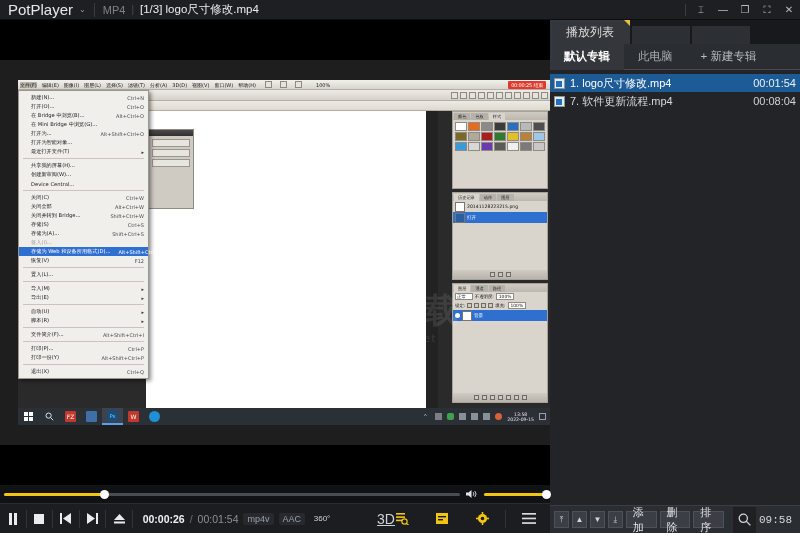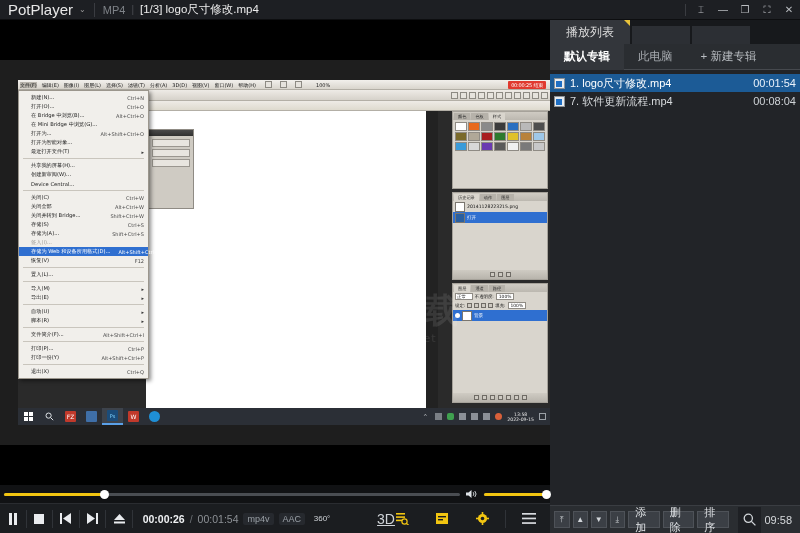--- a/index.html
+++ b/index.html
@@ -148,21 +148,21 @@
   
   #pl-foot{position:absolute;left:550px;top:505px;width:250px;height:28px;
      background:#2a2d31;display:flex;align-items:center;padding:0 4px;gap:3px;
      border-top:1px solid #3a3d42;}
   .pfb{width:19px;height:17px;background:#3b3f45;border:1px solid #4e5258;
      display:flex;align-items:center;justify-content:center;color:#d2d6da;font-size:8px;}
   .pfl{height:17px;padding:0 6px;background:#3b3f45;border:1px solid #4e5258;
      display:flex;align-items:center;color:#e0e3e6;font-size:11px;}
   .pfsearch{margin-left:6px;width:30px;height:26px;display:flex;align-items:center;justify-content:center;
      background:#1e2024;color:#d2d6da;}
-  .pftime{margin-left:auto;padding-right:4px;font-size:11px;color:#d6d9dc;}
+  .pftime{margin-left:auto;padding-right:4px;font-size:11px;color:#d6d9dc;font-family:Liberation Mono, monospace;}
 
   svg{display:block;}
 </style>
 </head>
 <body>
 
 <div id="titlebar">
   <div class="tb-app">PotPlayer</div>
   <div class="tb-caret">⌄</div>
   <div class="tb-sep"></div>

